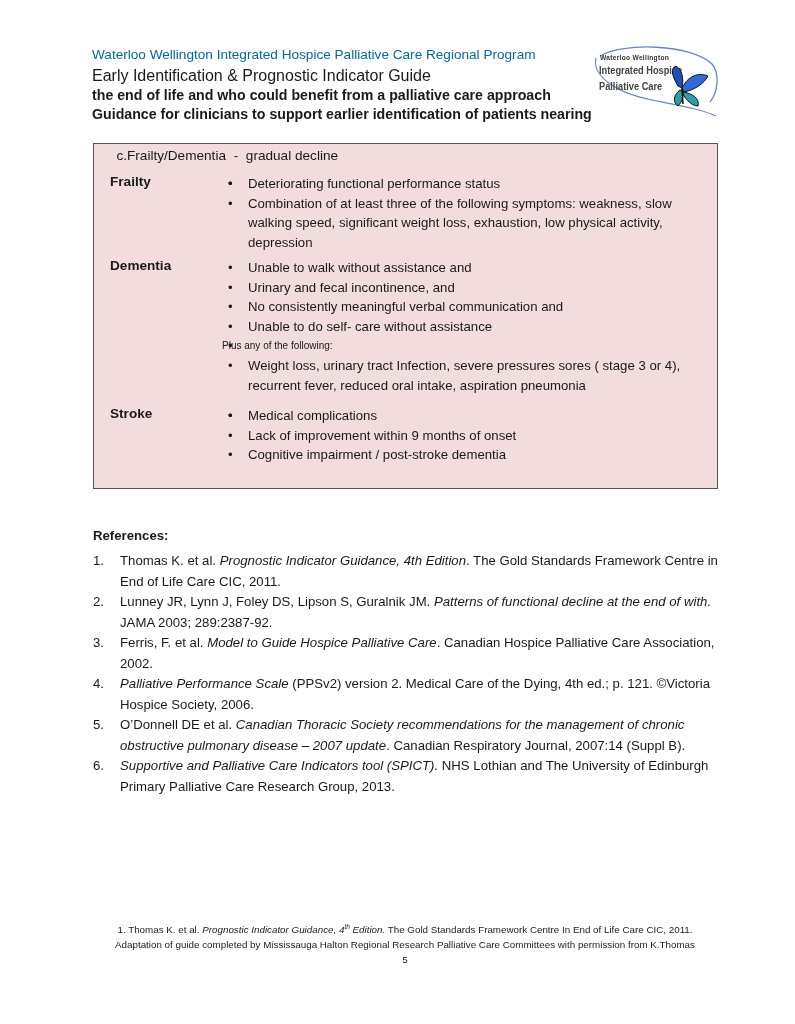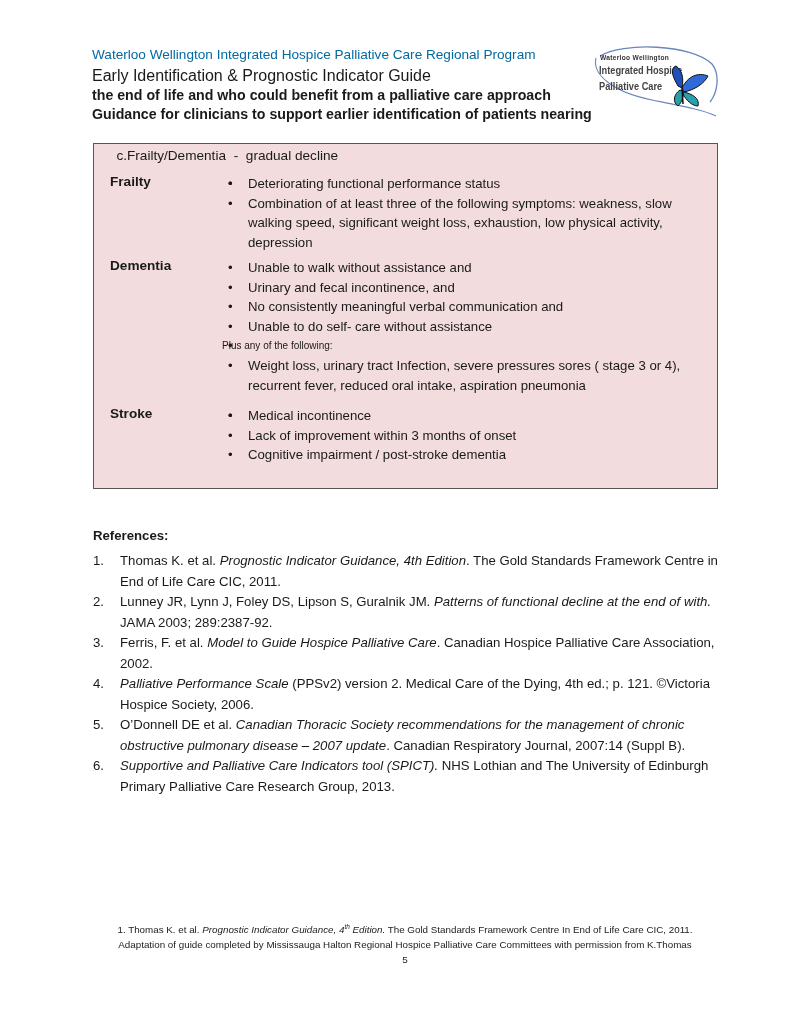--- a/index.html
+++ b/index.html
@@ -93,34 +93,34 @@
       <li><span class="dot">•</span></li>
       <div class="plain-line">Plus any of the following:</div>
       <li><span class="dot">•</span><span>Weight loss, urinary tract Infection, severe pressures sores ( stage 3 or 4), recurrent fever, reduced oral intake, aspiration pneumonia</span></li>
     </ul>
   </div>
 
   <div class="section" style="top:262px;">
     <div class="section-label">Stroke</div>
     <ul class="bullets">
       <li><span class="dot">•</span></li>
-      <li><span class="dot">•</span><span>Medical incontinence</span></li>
-      <li><span class="dot">•</span><span>Lack of improvement within 3 months of onset</span></li>
+      <li><span class="dot">•</span><span>Medical complications</span></li>
+      <li><span class="dot">•</span><span>Lack of improvement within 9 months of onset</span></li>
       <li><span class="dot">•</span><span>Cognitive impairment / post-stroke dementia</span></li>
     </ul>
   </div>
 </div>
 
 <div class="refs-heading">References:</div>
 <ol class="refs">
   <li><span class="num">1.</span><span>Thomas K. et al. </span><em>Prognostic Indicator Guidance, 4th Edition</em><span>. The Gold Standards Framework Centre in End of Life Care CIC, 2011.</span></li>
   <li><span class="num">2.</span><span>Lunney JR, Lynn J, Foley DS, Lipson S, Guralnik JM. </span><em>Patterns of functional decline at the end of with.</em><span> JAMA 2003; 289:2387-92.</span></li>
   <li><span class="num">3.</span><span>Ferris, F. et al. </span><em>Model to Guide Hospice Palliative Care</em><span>.  Canadian Hospice Palliative Care Association, 2002.</span></li>
   <li><span class="num">4.</span><span></span><em>Palliative Performance Scale</em><span> (PPSv2) version 2.  Medical Care of the Dying, 4th ed.; p. 121. ©Victoria Hospice Society, 2006.</span></li>
   <li><span class="num">5.</span><span>O’Donnell DE et al. </span><em>Canadian Thoracic Society recommendations for the management of chronic obstructive pulmonary disease – 2007 update</em><span>. Canadian Respiratory Journal, 2007:14 (Suppl B).</span></li>
   <li><span class="num">6.</span><span></span><em>Supportive and Palliative Care Indicators tool (SPICT).</em><span>  NHS Lothian and The University of Edinburgh Primary Palliative Care Research Group, 2013.</span></li>
 </ol>
 
 <div class="footer">
   <div><span>1.  Thomas K. et al. </span><em>Prognostic Indicator Guidance, 4</em><sup><em>th</em></sup><em> Edition.</em><span> The Gold Standards Framework Centre In End of Life Care CIC, 2011.</span></div>
-  <div>Adaptation of guide completed by Mississauga Halton Regional Hospice Palliative Care Committees with permission from K.Thomas</div>
+  <div>Adaptation of guide completed by Mississauga Halton Regional Research Palliative Care Committees with permission from K.Thomas</div>
   <div>5</div>
 </div>
 
 </body></html>

